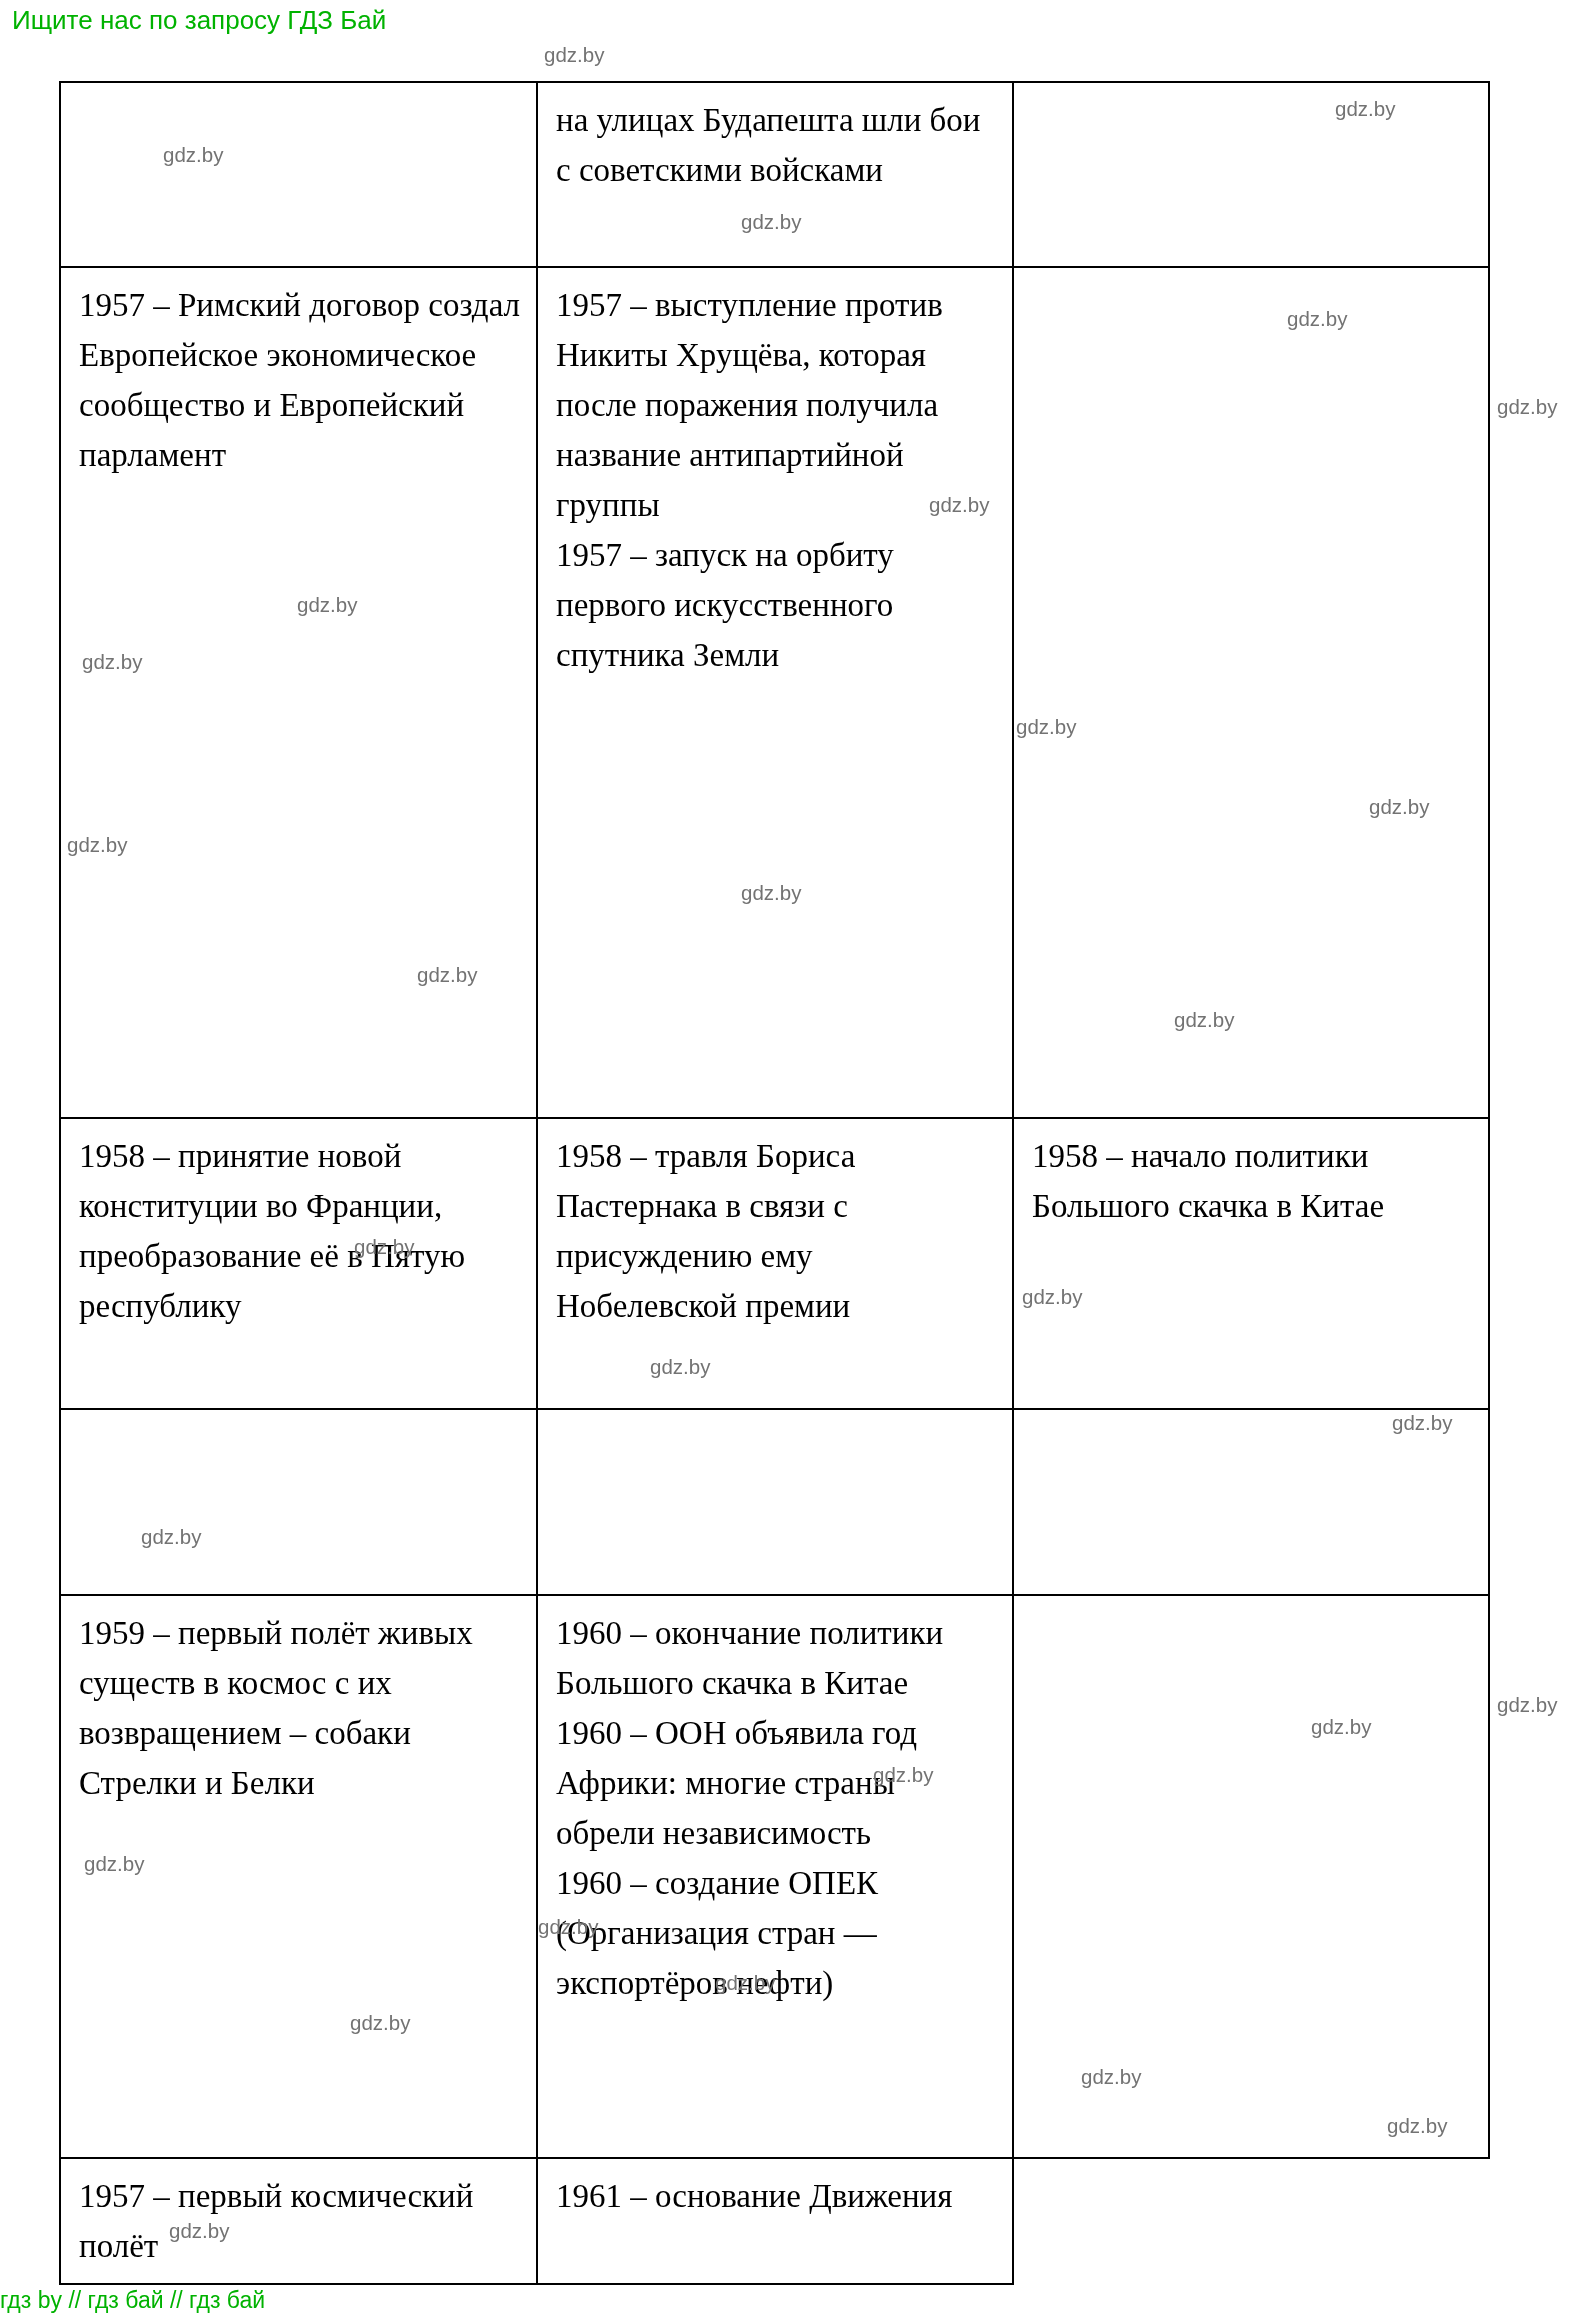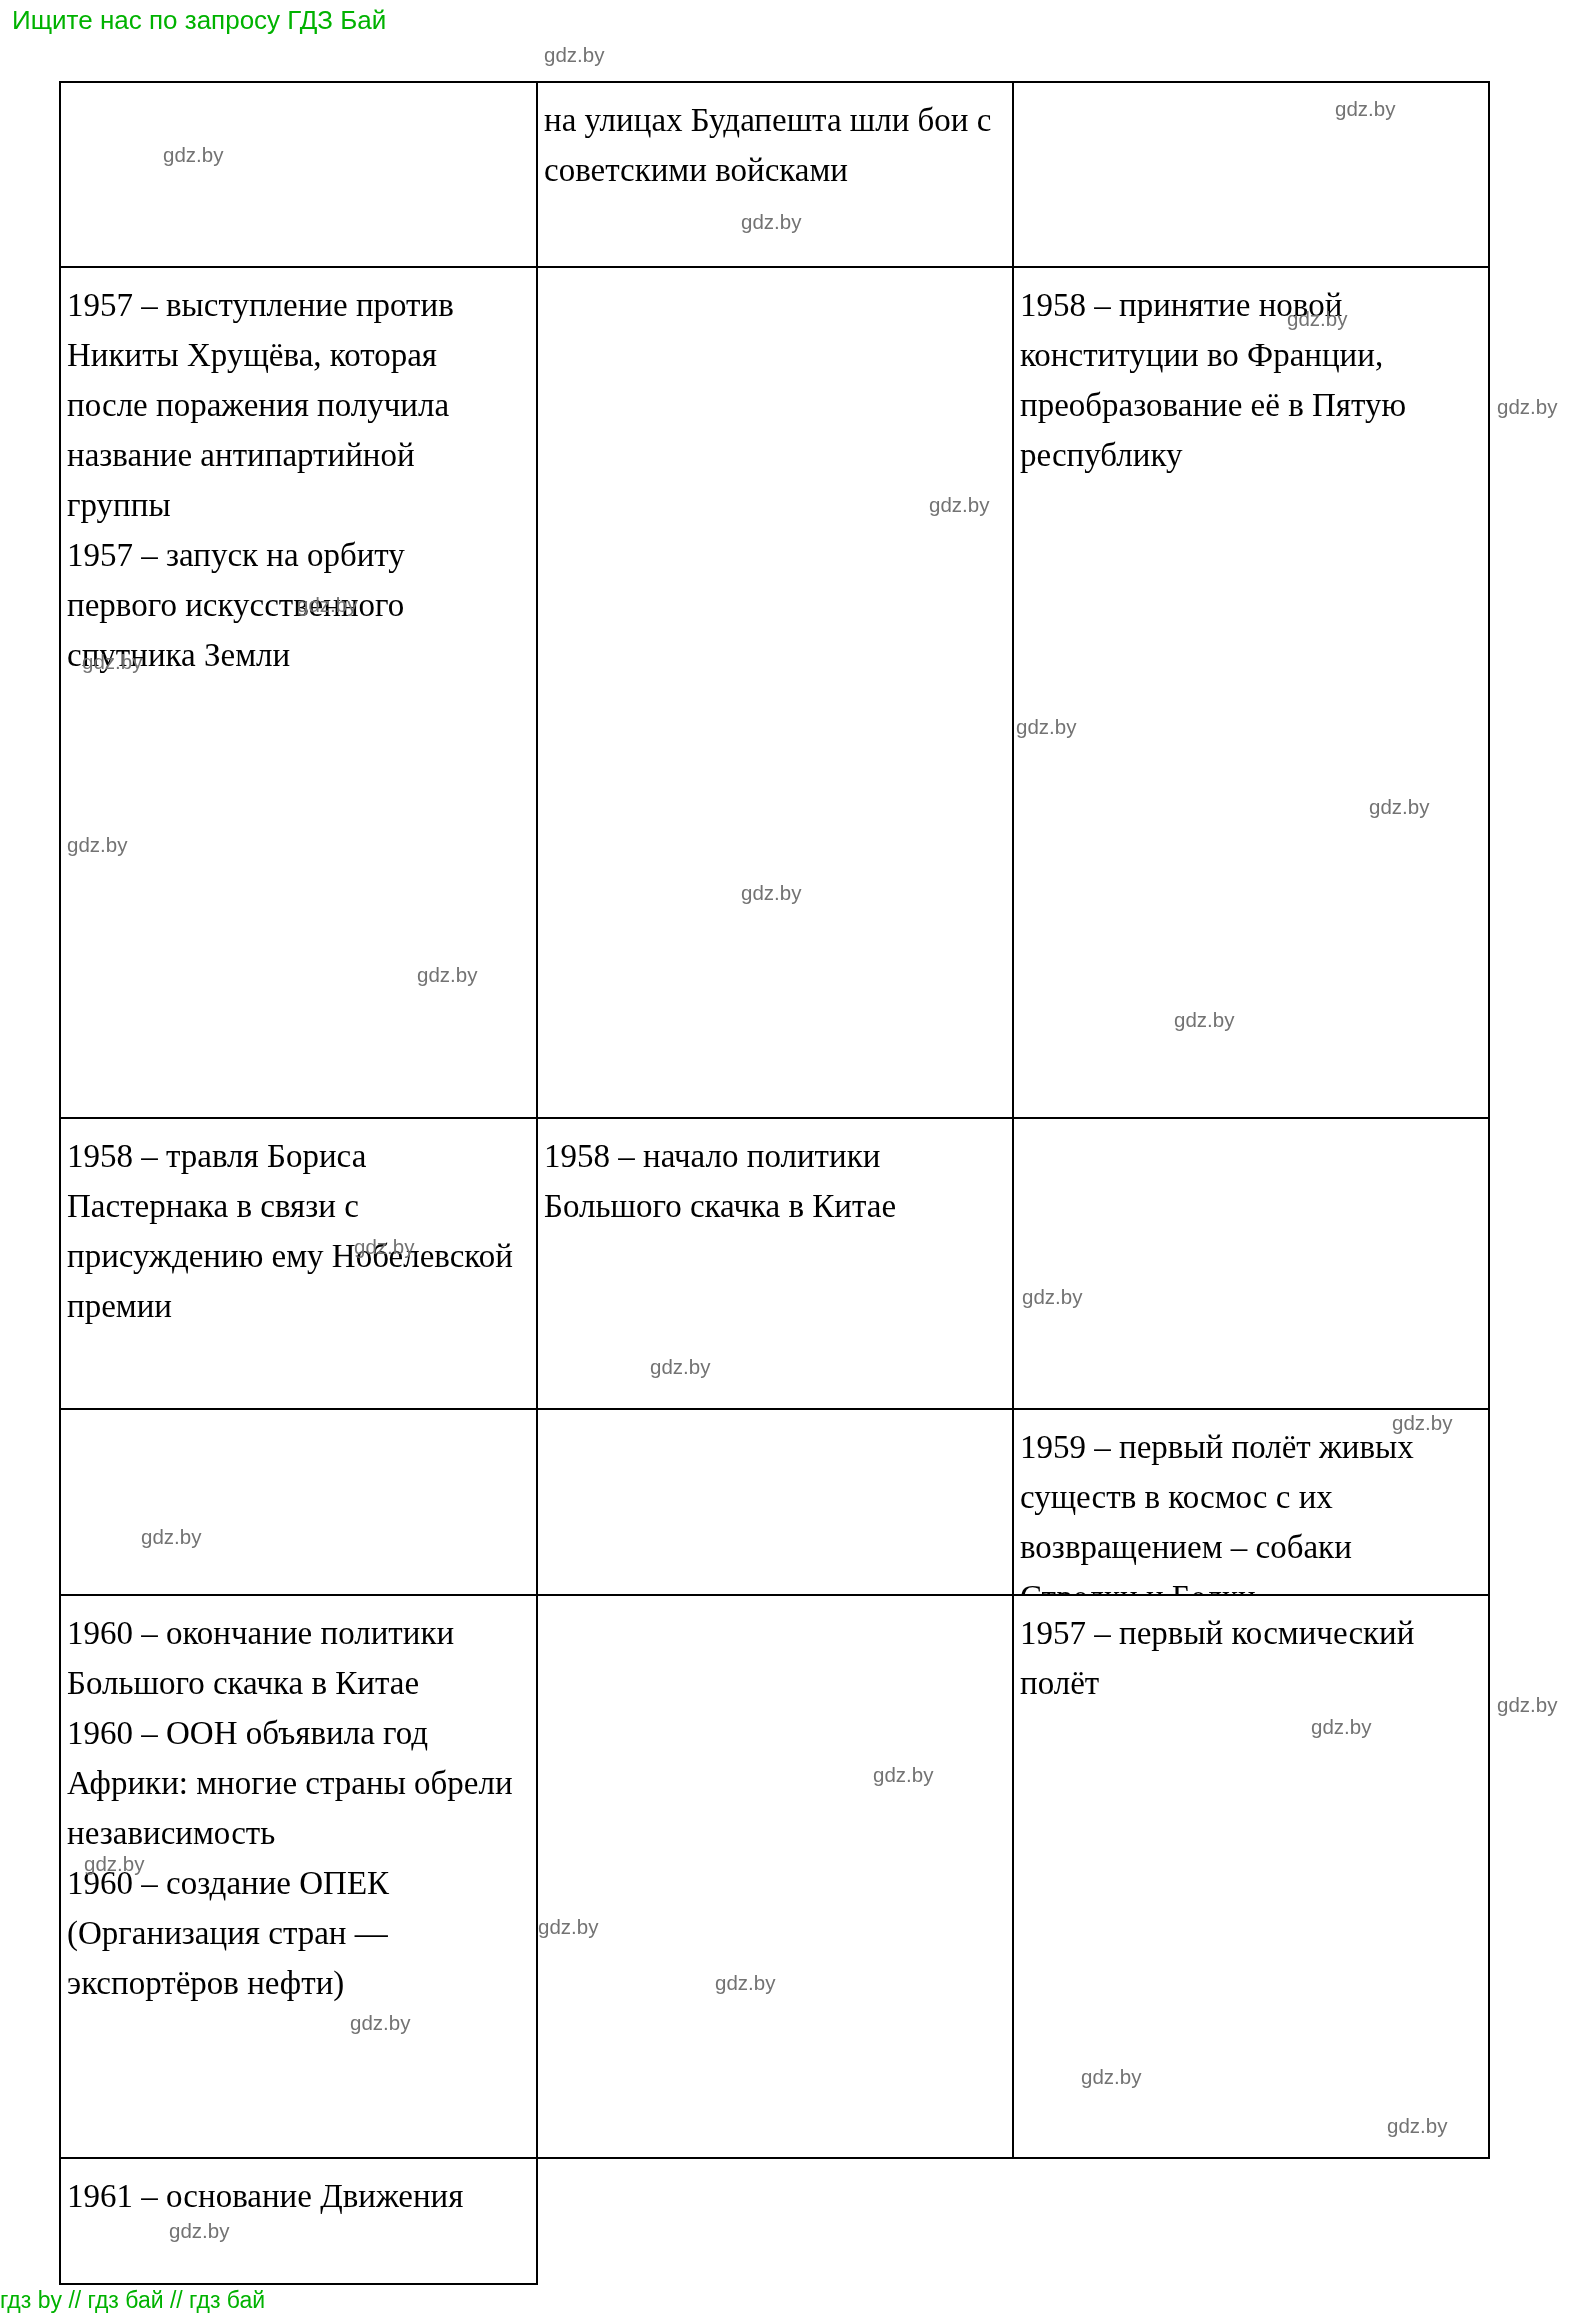--- a/index.html
+++ b/index.html
@@ -30,21 +30,21 @@
     display: grid;
     grid-template-columns: 477px 476px 476px;
     grid-template-rows: 185px 851px 291px 186px 563px 126px;
     border-left: 2.3px solid #000;
     border-top: 2.3px solid #000;
   }
   .cell {
     box-sizing: border-box;
     border-right: 2.3px solid #000;
     border-bottom: 2.3px solid #000;
-    padding: 12px 15px 0 6px;
+    padding: 12px 15px 0 18px;
     font-size: 33px;
     line-height: 50px;
     overflow: hidden;
   }
   .cell p { margin: 0; }
   .wm {
     position: absolute;
     font-family: "Liberation Sans", sans-serif;
     font-size: 20.5px; line-height: 23px;
     color: #737373;
@@ -57,20 +57,23 @@
 <div class="top-note">Ищите нас по запросу ГДЗ Бай</div>
 
 <div class="grid">
 
   <div class="cell"></div>
   <div class="cell">
     <p>на улицах Будапешта шли бои с советскими войсками</p>
   </div>
   <div class="cell"></div>
 
+  <div class="cell">
+    <p>1957 – Римский договор создал Европейское экономическое сообщество и Европейский парламент</p>
+  </div>
   <div class="cell">
     <p>1957 – выступление против Никиты Хрущёва, которая после поражения получила название антипартийной группы</p>
     <p>1957 – запуск на орбиту первого искусственного спутника Земли</p>
   </div>
   <div class="cell"></div>
 
   <div class="cell">
     <p>1958 – принятие новой конституции во Франции, преобразование её в Пятую республику</p>
   </div>
   <div class="cell">

